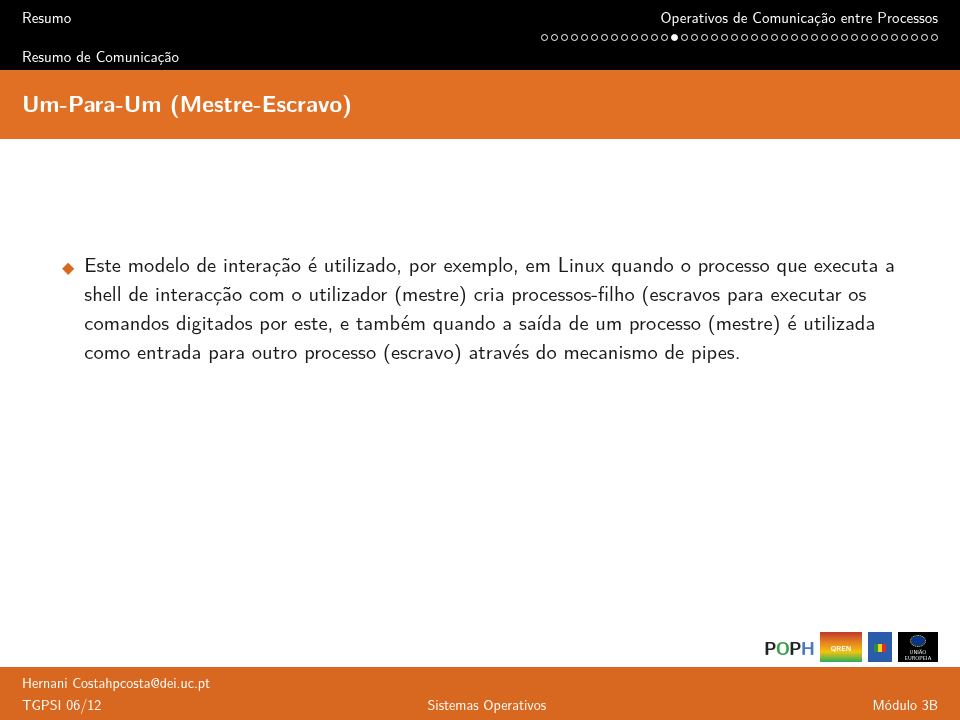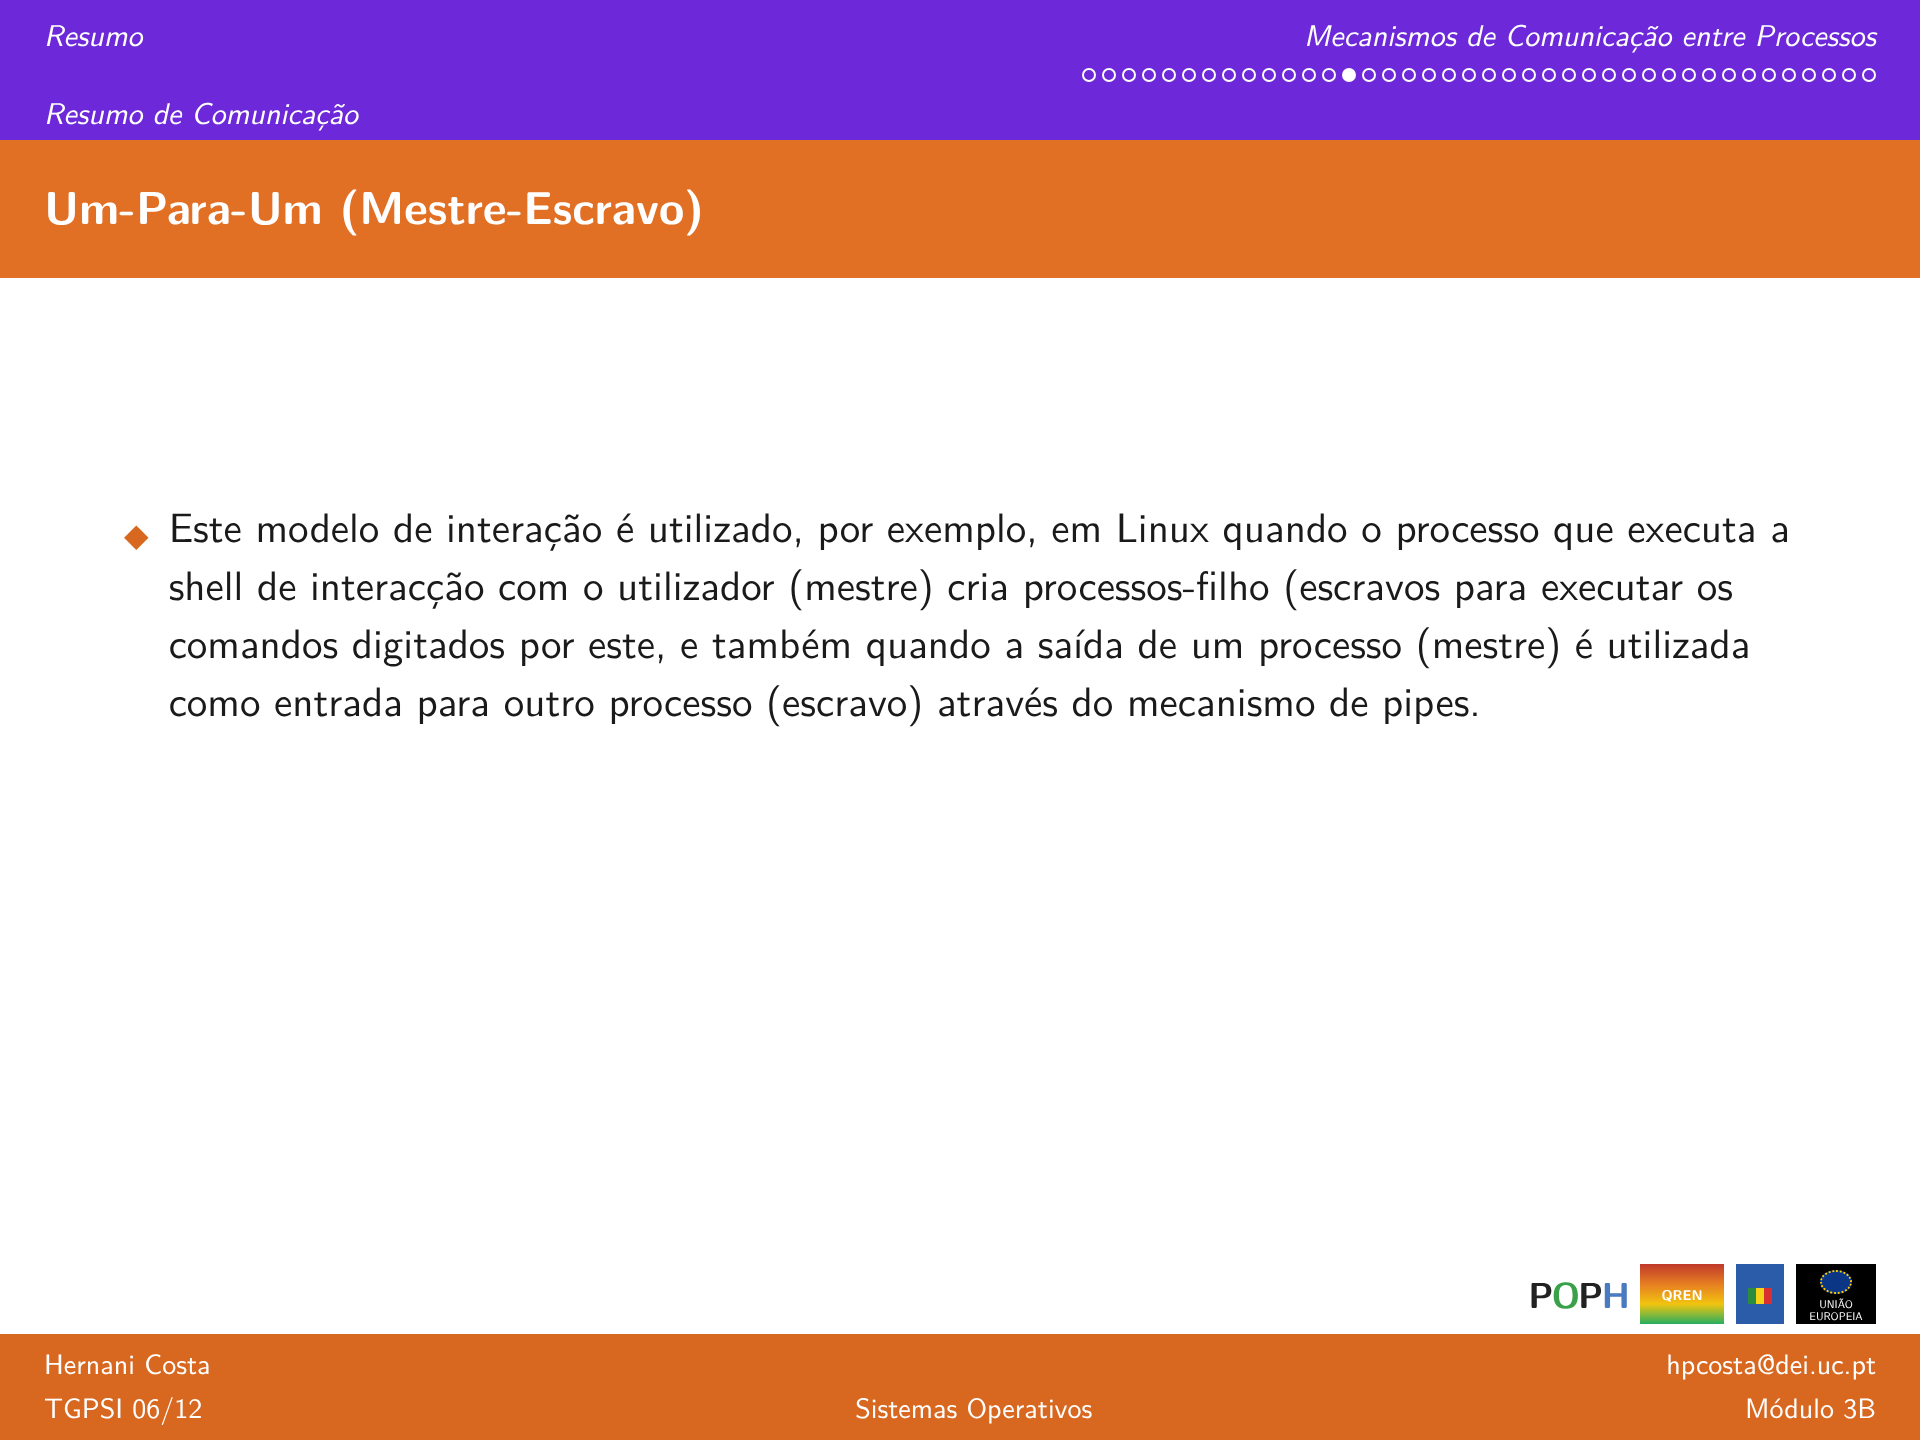--- a/index.html
+++ b/index.html
@@ -6,26 +6,25 @@
   body {
     width: 960px;
     height: 720px;
     font-family: "Latin Modern Sans", "Computer Modern Sans", sans-serif;
     background: #ffffff;
     position: relative;
     overflow: hidden;
     color: #000;
   }
   .header {
-    background: #6d28d9;
+    background: #000000;
     color: #fff;
     position: relative;
     height: 70px;
     padding: 6px 0 0 0;
-    font-style: italic;
   }
   .nav-row {
     display: flex;
     justify-content: space-between;
     padding: 0 22px;
     font-size: 15px;
   }
   .nav-left { flex: 0 0 auto; }
   .nav-right { flex: 0 0 auto; text-align: right; }
   .progress-dots {
@@ -73,21 +72,21 @@
   .bullet-text { flex: 1; }
   .footer {
     position: absolute;
     bottom: 0; left: 0; right: 0;
     background: #d8671f;
     color: #fff;
     font-size: 14px;
   }
   .footer-top {
     display: flex;
-    justify-content: space-between;
+    justify-content: flex-start;
     padding: 5px 22px 2px 22px;
   }
   .footer-bottom {
     display: flex;
     justify-content: space-between;
     padding: 0 22px 6px 22px;
   }
   .logos {
     position: absolute;
     bottom: 58px;
@@ -157,21 +156,21 @@
     line-height: 1.1;
   }
   a.navlink { color: #fff; text-decoration: none; }
 </style>
 </head>
 <body>
 
 <div class="header">
   <div class="nav-row">
     <a class="navlink nav-left">Resumo</a>
-    <a class="navlink nav-right">Mecanismos de Comunicação entre Processos</a>
+    <a class="navlink nav-right">Operativos de Comunicação entre Processos</a>
   </div>
   <div class="progress-dots" id="progress-dots"><span class="dot"></span><span class="dot"></span><span class="dot"></span><span class="dot"></span><span class="dot"></span><span class="dot"></span><span class="dot"></span><span class="dot"></span><span class="dot"></span><span class="dot"></span><span class="dot"></span><span class="dot"></span><span class="dot"></span><span class="dot filled"></span><span class="dot"></span><span class="dot"></span><span class="dot"></span><span class="dot"></span><span class="dot"></span><span class="dot"></span><span class="dot"></span><span class="dot"></span><span class="dot"></span><span class="dot"></span><span class="dot"></span><span class="dot"></span><span class="dot"></span><span class="dot"></span><span class="dot"></span><span class="dot"></span><span class="dot"></span><span class="dot"></span><span class="dot"></span><span class="dot"></span><span class="dot"></span><span class="dot"></span><span class="dot"></span><span class="dot"></span><span class="dot"></span><span class="dot"></span></div>
   <div class="subsection">Resumo de Comunicação</div>
 </div>
 
 <div class="title-bar">Um-Para-Um (Mestre-Escravo)</div>
 
 <div class="content">
   <div class="bullet-item">
     <span class="bullet-marker">◆</span>

